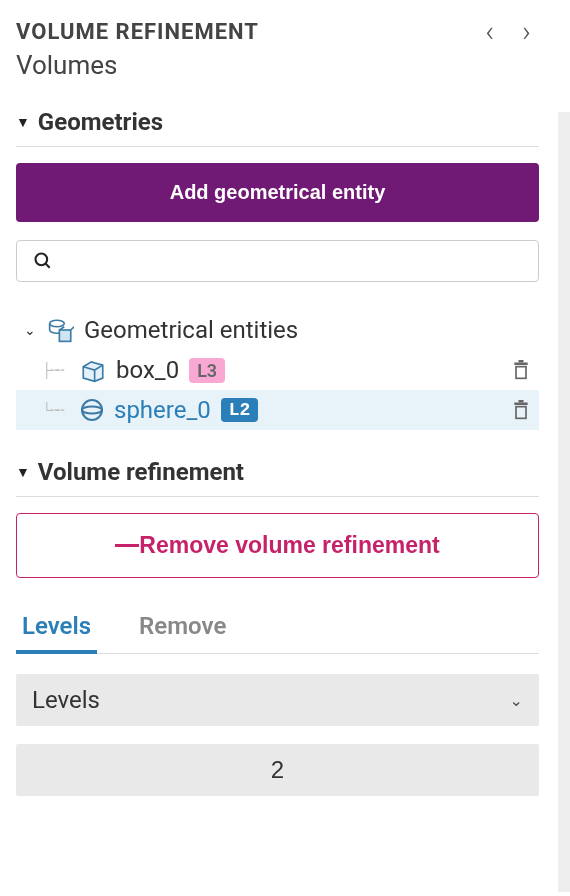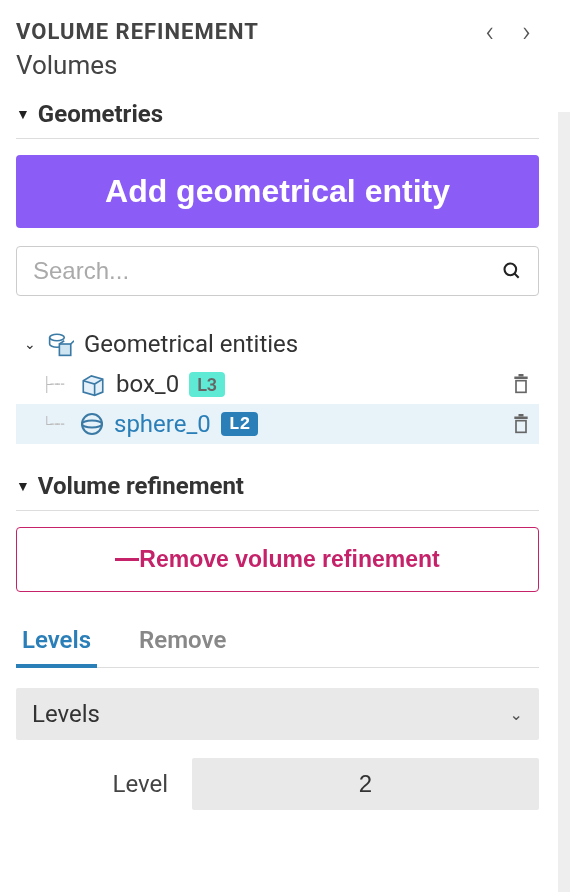--- a/index.html
+++ b/index.html
@@ -43,21 +43,21 @@
     .nav-arrow {
       font-size: 30px;
       color: #555;
       cursor: pointer;
       line-height: 1;
       font-weight: 300;
     }
     .subtitle {
       font-size: 26px;
       color: #444;
-      margin-bottom: 20px;
+      margin-bottom: 28px;
     }
     .section {
       margin-bottom: 28px;
     }
     .section-header {
       display: flex;
       align-items: center;
       gap: 8px;
       padding-bottom: 10px;
       border-bottom: 1px solid #ddd;
@@ -68,26 +68,26 @@
       font-size: 14px;
       color: #222;
     }
     .section-title {
       font-size: 24px;
       font-weight: 700;
       color: #333;
     }
     .add-btn {
       width: 100%;
-      background: #8b5cf6;
+      background: #701a75;
       color: #fff;
       border: none;
       border-radius: 4px;
       padding: 18px 16px;
-      font-size: 32px;
+      font-size: 20px;
       font-weight: 600;
       cursor: pointer;
       margin-bottom: 18px;
     }
     .search-wrap {
       display: flex;
       align-items: center;
       border: 1px solid #ccc;
       border-radius: 4px;
       padding: 10px 16px;
@@ -153,21 +153,21 @@
     .tree-label.link {
       color: #2b7fb8;
     }
     .level-badge {
       padding: 2px 8px;
       border-radius: 4px;
       font-size: 18px;
       font-weight: 600;
     }
     .level-badge.grey {
-      background: #5eead4;
+      background: #f9a8d4;
       color: #666;
     }
     .level-badge.blue {
       background: #2b7fb8;
       color: #fff;
       font-family: Liberation Mono, monospace;
     }
     .spacer { flex: 1; }
     .trash-icon {
       width: 20px;
@@ -272,21 +272,20 @@
 
   <div class="section">
     <div class="section-header">
       <span class="disclosure-triangle">▼</span>
       <span class="section-title">Geometries</span>
     </div>
 
     <button class="add-btn">Add geometrical entity</button>
 
     <div class="search-wrap">
-      <input class="search-input" placeholder="Search..." style="">
       <svg class="search-icon" viewBox="0 0 24 24" fill="none" stroke="currentColor" stroke-width="2.5">
         <circle cx="10" cy="10" r="7"></circle>
         <line x1="20" y1="20" x2="15" y2="15"></line>
       </svg>
     </div>
 
     <div class="tree">
       <div class="tree-root">
         <span class="tree-toggle">⌄</span>
         <svg class="cube-icon" viewBox="0 0 32 32" fill="none" stroke="#3b7aa5" stroke-width="2">
@@ -348,20 +347,19 @@
       <div class="tab active">Levels</div>
       <div class="tab">Remove</div>
     </div>
 
     <div class="dropdown">
       <span>Levels</span>
       <span class="dropdown-chevron">⌄</span>
     </div>
 
     <div class="field-row">
-      <span class="field-label">Level</span>
       <input class="field-input" value="2" style="">
     </div>
   </div>
 
 </div>
 
 <div class="scrollbar-track"></div>
 
 </body></html>

